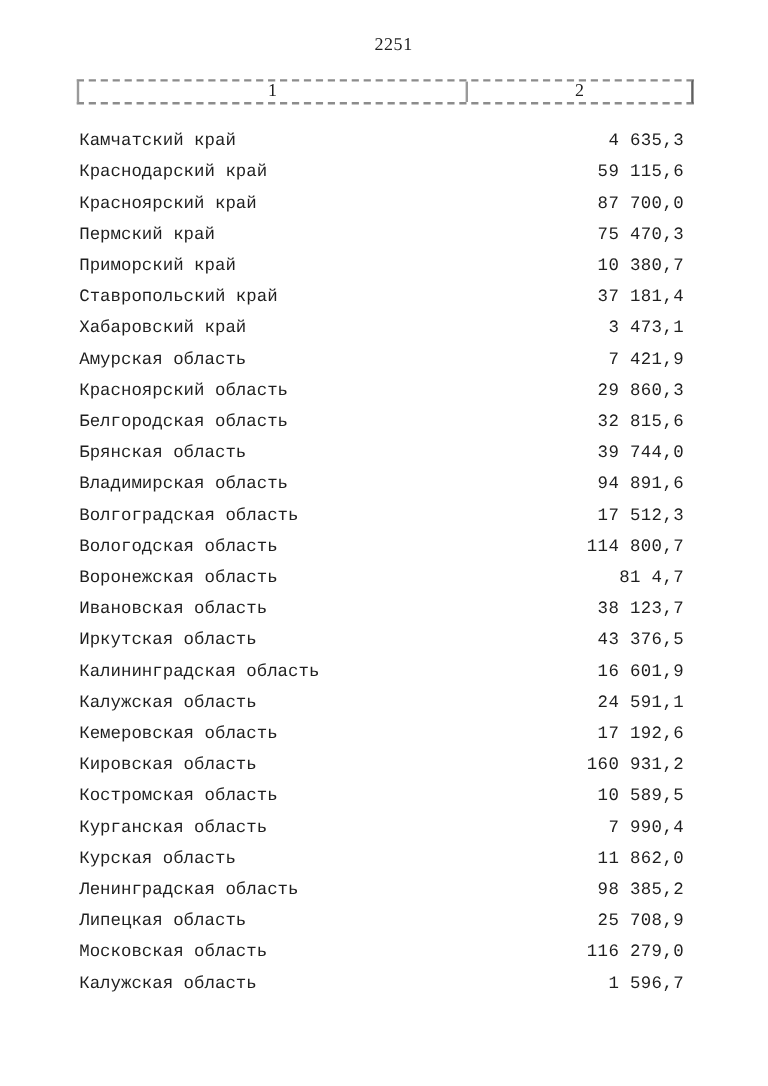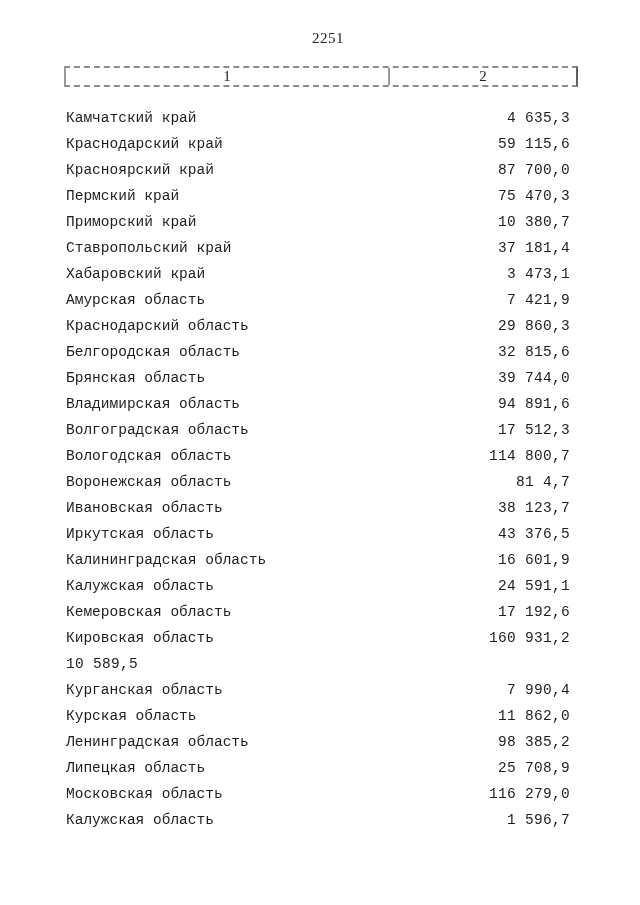--- a/index.html
+++ b/index.html
@@ -117,21 +117,21 @@
       </div>
       <div class="row">
         <span class="region">Хабаровский край</span>
         <span class="value">3 473,1</span>
       </div>
       <div class="row">
         <span class="region">Амурская область</span>
         <span class="value">7 421,9</span>
       </div>
       <div class="row">
-        <span class="region">Краснодарский область</span>
+        <span class="region">Красноярский область</span>
         <span class="value">29 860,3</span>
       </div>
       <div class="row">
         <span class="region">Белгородская область</span>
         <span class="value">32 815,6</span>
       </div>
       <div class="row">
         <span class="region">Брянская область</span>
         <span class="value">39 744,0</span>
       </div>
@@ -169,20 +169,21 @@
       </div>
       <div class="row">
         <span class="region">Кемеровская область</span>
         <span class="value">17 192,6</span>
       </div>
       <div class="row">
         <span class="region">Кировская область</span>
         <span class="value">160 931,2</span>
       </div>
       <div class="row">
+        <span class="region">Костромская область</span>
         <span class="value">10 589,5</span>
       </div>
       <div class="row">
         <span class="region">Курганская область</span>
         <span class="value">7 990,4</span>
       </div>
       <div class="row">
         <span class="region">Курская область</span>
         <span class="value">11 862,0</span>
       </div>

